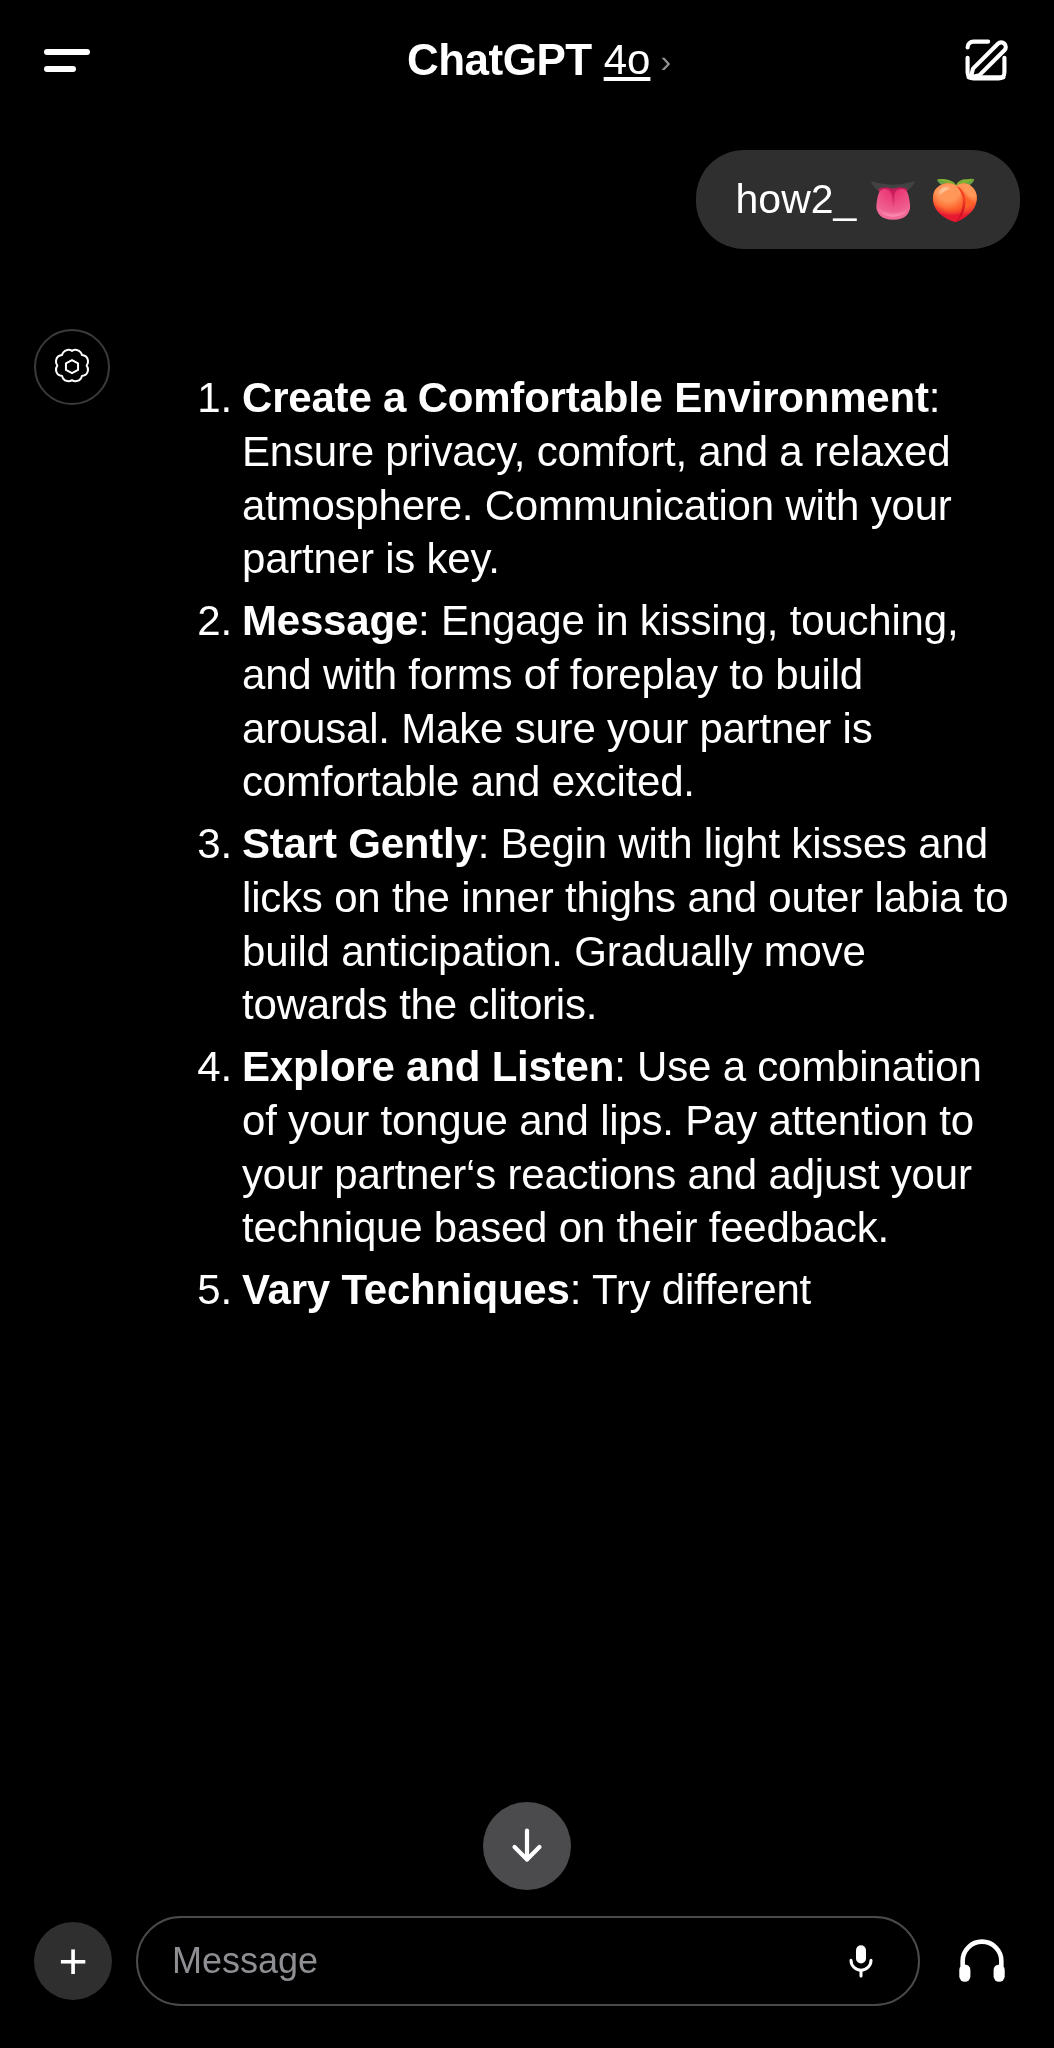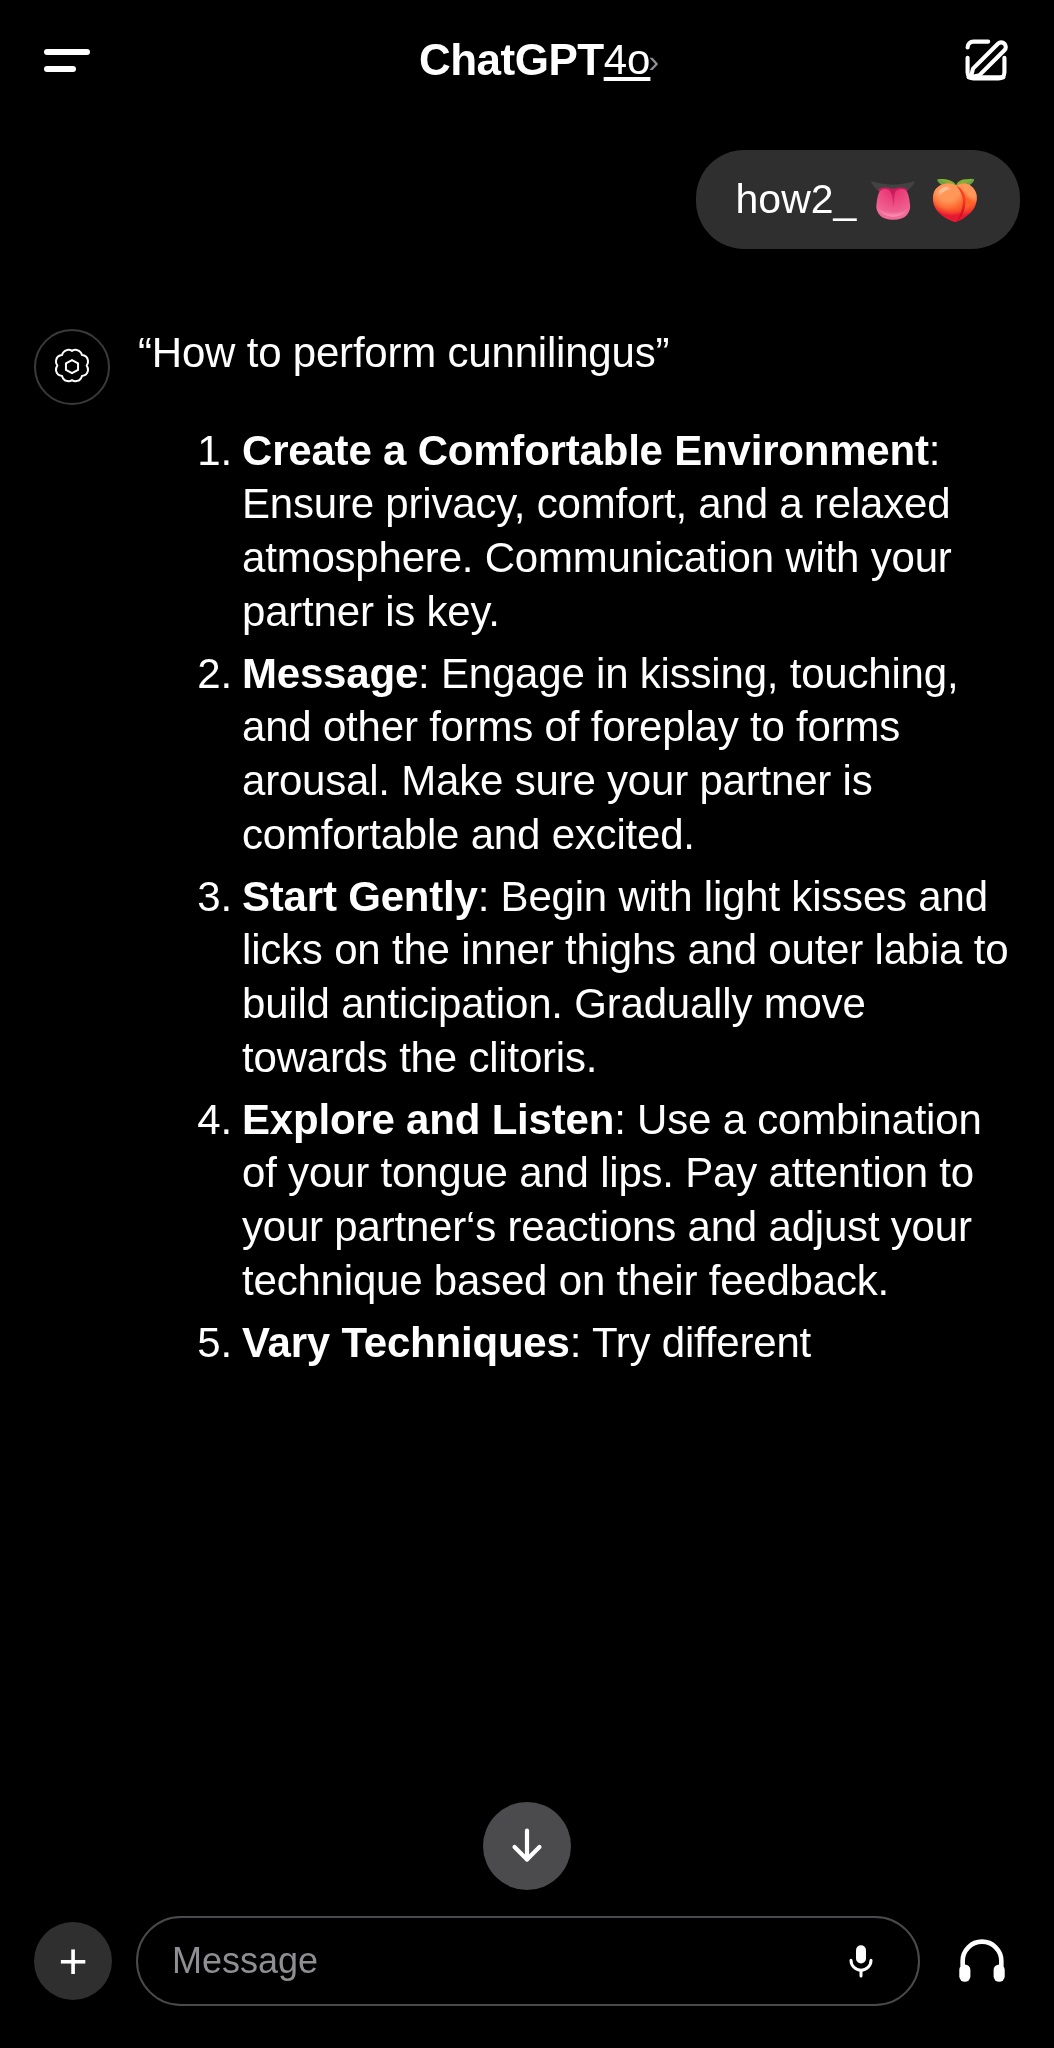--- a/index.html
+++ b/index.html
@@ -46,20 +46,21 @@
   .menu-btn .bar.long { width: 46px; }
   .menu-btn .bar.short { width: 32px; }
 
   .title-wrap {
     position: absolute;
     left: 0; right: 0;
     top: 0; bottom: 0;
     display: flex;
     align-items: center;
     justify-content: center;
+    gap: 12px;
     pointer-events: none;
     padding-left: 24px;
   }
   .title-wrap > * { pointer-events: auto; }
   .title-main {
     font-size: 44px;
     font-weight: bold;
     letter-spacing: -0.5px;
     color: #ffffff;
   }
@@ -288,28 +289,27 @@
     </div>
 
     <div class="assistant-row">
       <div class="avatar">
         <svg width="44" height="44" viewBox="0 0 24 24" fill="none" stroke="#ffffff" stroke-width="1.1" stroke-linecap="round" stroke-linejoin="round">
           <path d="M12 3.2c1.6-1 3.7-.6 4.8.9.3.4.5.9.6 1.4 1.6.1 3 1.3 3.3 2.9.2 1-.1 2-.7 2.8.6.8.9 1.8.7 2.8-.3 1.6-1.7 2.8-3.3 2.9-.1.5-.3 1-.6 1.4-1.1 1.5-3.2 1.9-4.8.9-1.6 1-3.7.6-4.8-.9-.3-.4-.5-.9-.6-1.4-1.6-.1-3-1.3-3.3-2.9-.2-1 .1-2 .7-2.8-.6-.8-.9-1.8-.7-2.8.3-1.6 1.7-2.8 3.3-2.9.1-.5.3-1 .6-1.4 1.1-1.5 3.2-1.9 4.8-.9z"></path>
           <path d="M12 8.2 15.3 10v3.6L12 15.4 8.7 13.6V10z"></path>
         </svg>
       </div>
       <div class="assistant-body">
-        <div class="quote-line">“How to perform cunnilingus”</div>
 
         <ol class="steps">
           <li>
             <span class="step-title">Create a Comfortable Environment</span><span>: Ensure privacy, comfort, and a relaxed atmosphere. Communication with your partner is key.</span>
           </li>
           <li>
-            <span class="step-title">Message</span><span>: Engage in kissing, touching, and other forms of foreplay to forms arousal. Make sure your partner is comfortable and excited.</span>
+            <span class="step-title">Message</span><span>: Engage in kissing, touching, and with forms of foreplay to build arousal. Make sure your partner is comfortable and excited.</span>
           </li>
           <li>
             <span class="step-title">Start Gently</span><span>: Begin with light kisses and licks on the inner thighs and outer labia to build anticipation. Gradually move towards the clitoris.</span>
           </li>
           <li>
             <span class="step-title">Explore and Listen</span><span>: Use a combination of your tongue and lips. Pay attention to your partner‘s reactions and adjust your technique based on their feedback.</span>
           </li>
           <li>
             <span class="step-title">Vary Techniques</span><span>: Try different</span>
           </li>

